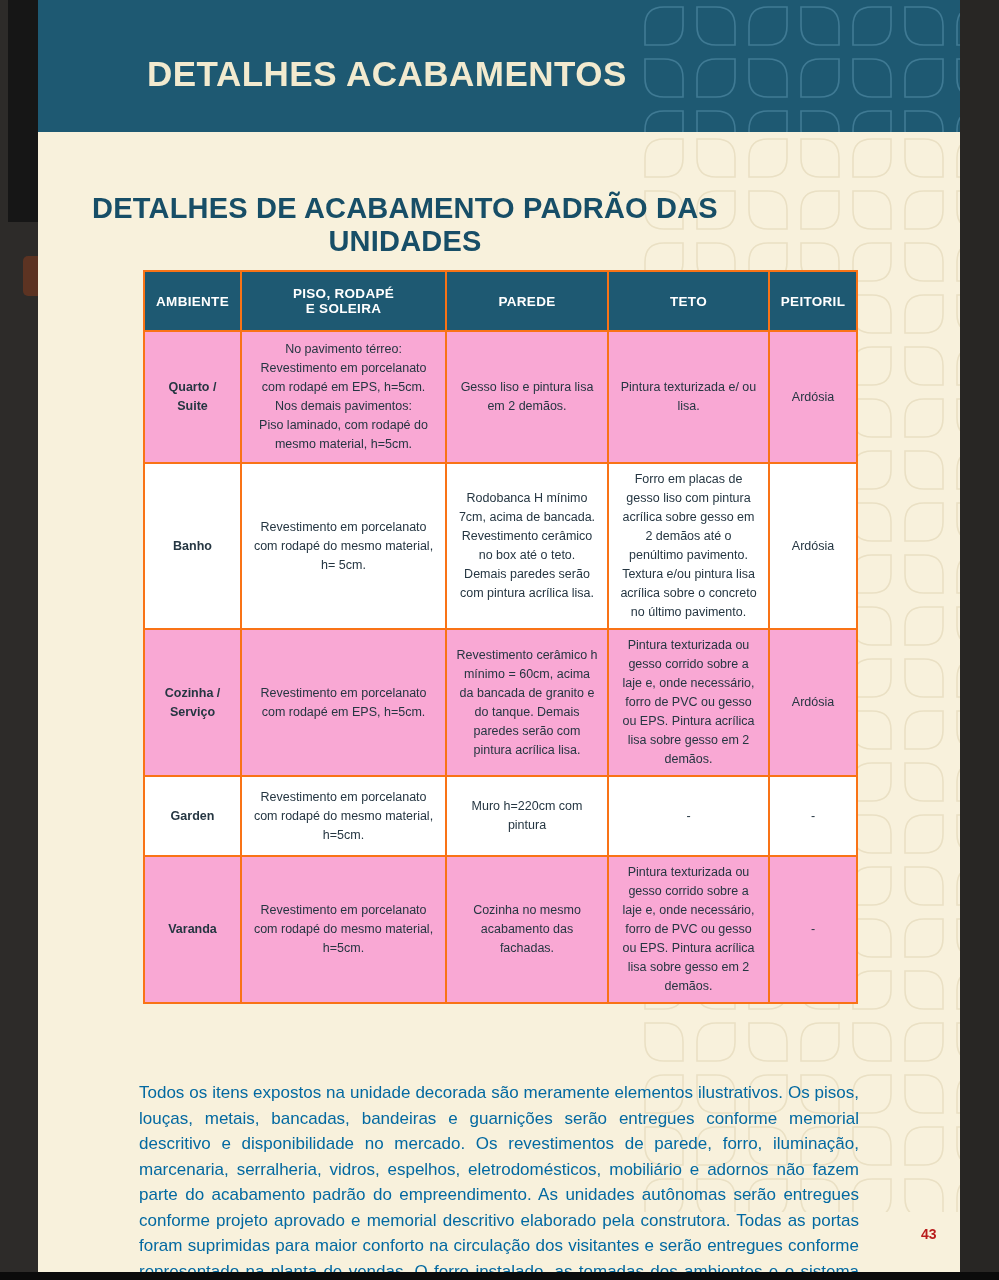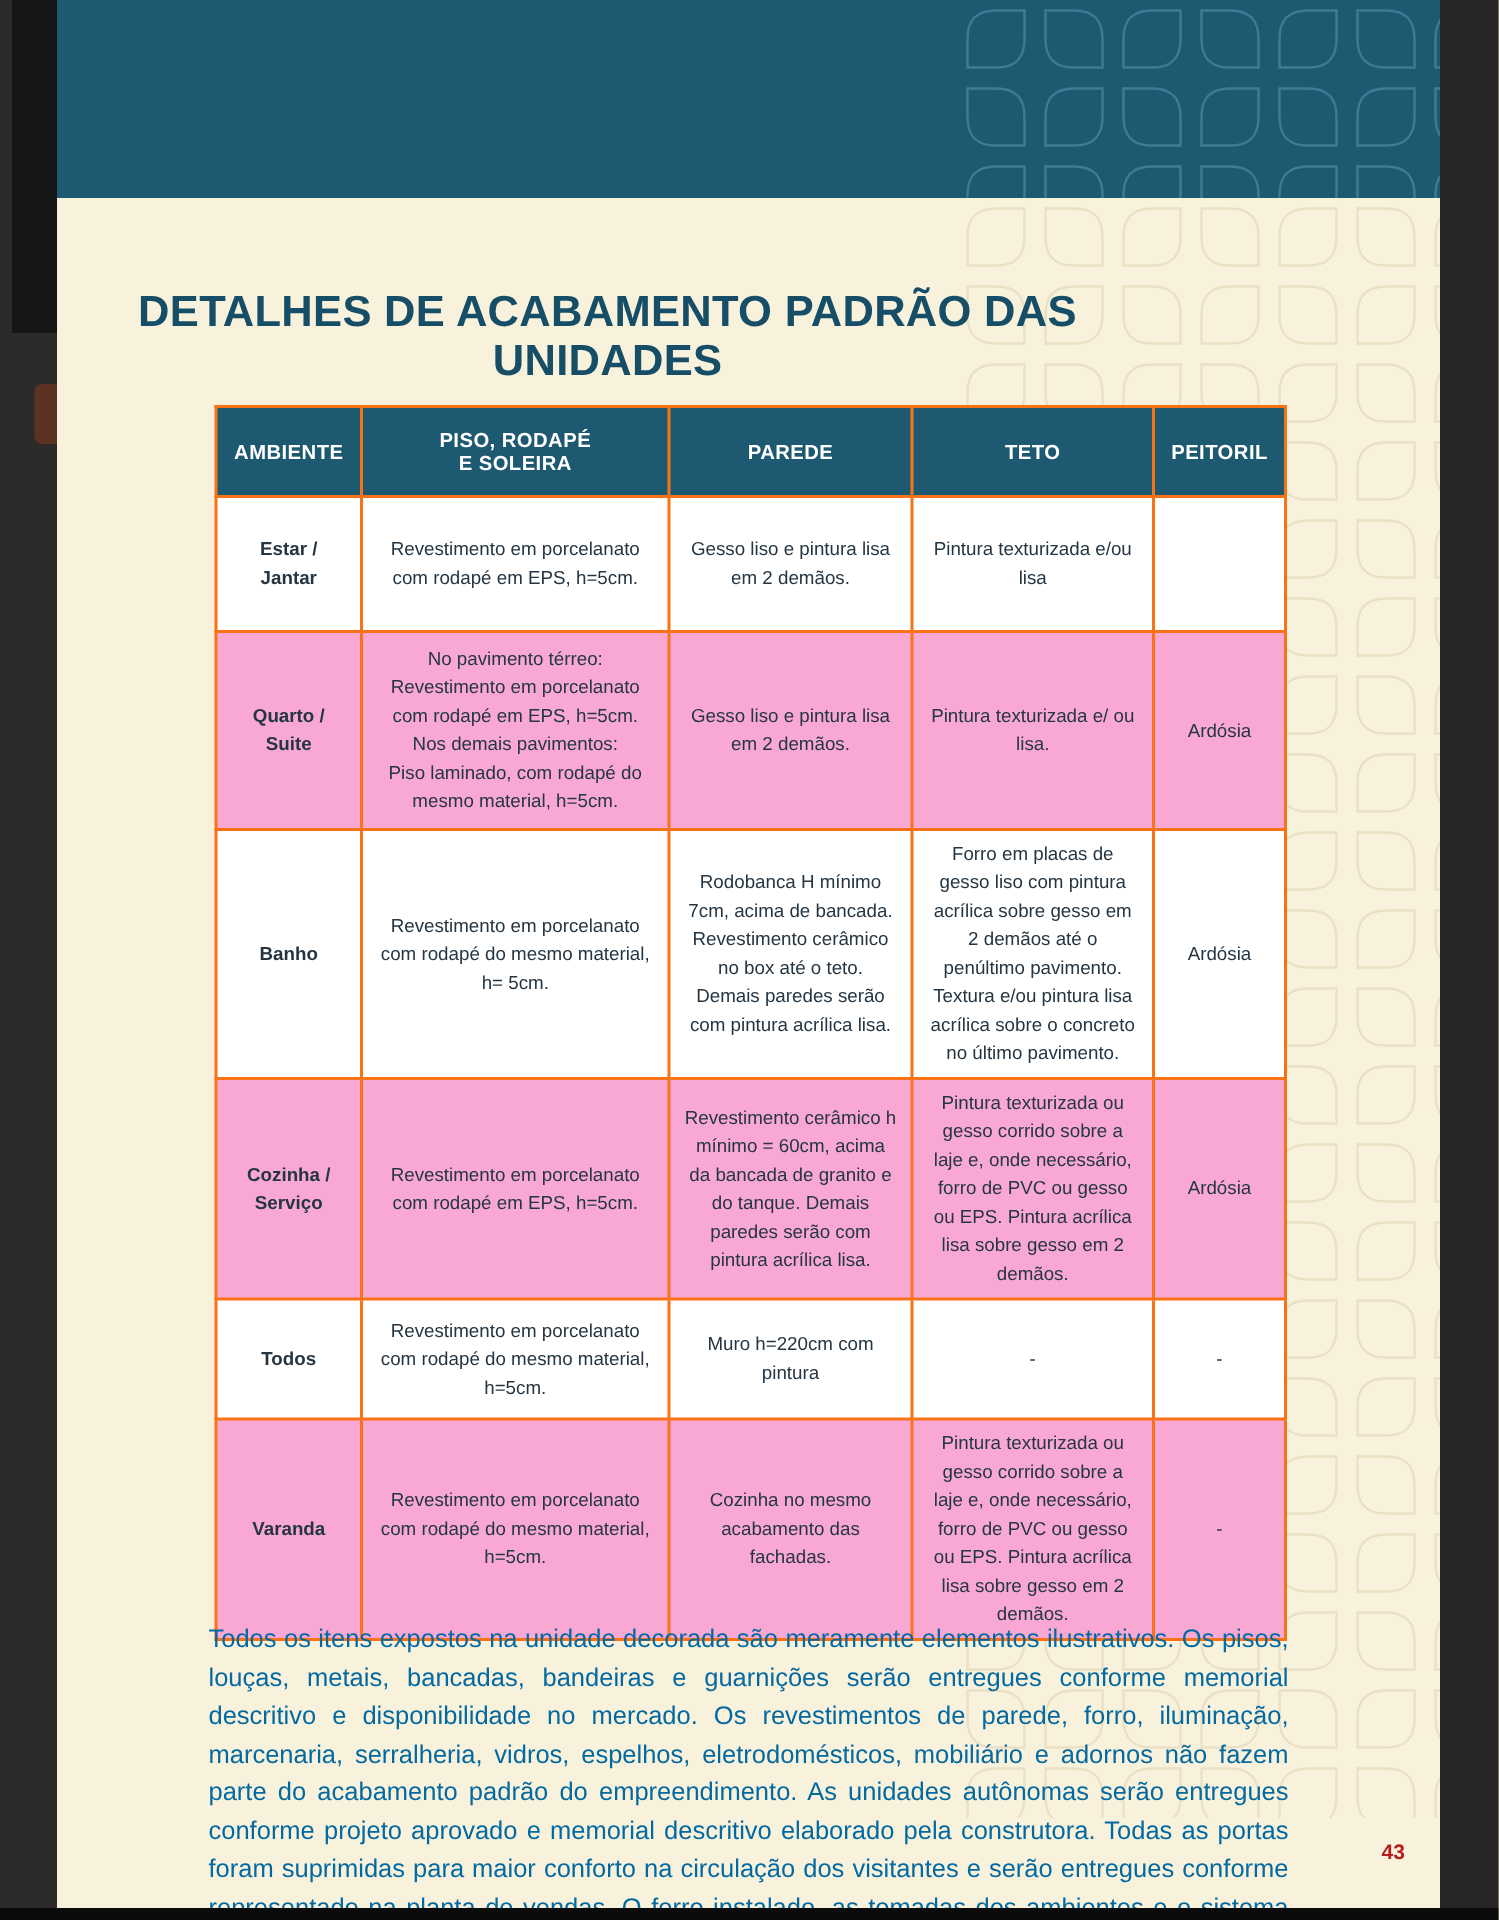--- a/index.html
+++ b/index.html
@@ -95,47 +95,40 @@
           <path transform="translate(4,4)" d="M3,22 C3,9 9,3 22,3 L41,3 L41,22 C41,35 35,41 22,41 L3,41 Z"></path>
           <path transform="translate(56,4) rotate(90,22,22)" d="M3,22 C3,9 9,3 22,3 L41,3 L41,22 C41,35 35,41 22,41 L3,41 Z"></path>
           <path transform="translate(56,56) rotate(180,22,22)" d="M3,22 C3,9 9,3 22,3 L41,3 L41,22 C41,35 35,41 22,41 L3,41 Z"></path>
           <path transform="translate(4,56) rotate(270,22,22)" d="M3,22 C3,9 9,3 22,3 L41,3 L41,22 C41,35 35,41 22,41 L3,41 Z"></path>
         </g>
       </pattern>
     </defs>
     <rect width="100%" height="100%" fill="url(#pt2)"></rect>
   </svg>
 
+  <div class="header-title">DETALHES ACABAMENTOS</div>
 
   <div class="section-title">DETALHES DE ACABAMENTO PADRÃO DAS UNIDADES</div>
 
   <table class="spec">
     <colgroup>
       <col style="width:97px">
         <col style="width:205px">
         <col style="width:162px">
         <col style="width:161px">
         <col style="width:88px">
     </colgroup>
     <tbody>
         <tr class="rh">
       <th>AMBIENTE</th>
       <th>PISO, RODAPÉ
 E SOLEIRA</th>
       <th>PAREDE</th>
       <th>TETO</th>
       <th>PEITORIL</th>
-    </tr>
-    <tr class="r0">
-      <td class="amb">Estar /
-Jantar</td>
-      <td>Revestimento em porcelanato com rodapé em EPS, h=5cm.</td>
-      <td>Gesso liso e pintura lisa em 2 demãos.</td>
-      <td>Pintura texturizada e/ou lisa</td>
-      <td></td>
     </tr>
     <tr class="r1 alt">
       <td class="amb">Quarto /
 Suite</td>
       <td>No pavimento térreo:
 Revestimento em porcelanato com rodapé em EPS, h=5cm.
 Nos demais pavimentos:
 Piso laminado, com rodapé do mesmo material, h=5cm.</td>
       <td>Gesso liso e pintura lisa em 2 demãos.</td>
       <td>Pintura texturizada e/ ou lisa.</td>
@@ -150,21 +143,21 @@
     </tr>
     <tr class="r3 alt">
       <td class="amb">Cozinha /
 Serviço</td>
       <td>Revestimento em porcelanato com rodapé em EPS, h=5cm.</td>
       <td>Revestimento cerâmico h mínimo = 60cm, acima da bancada de granito e do tanque. Demais paredes serão com pintura acrílica lisa.</td>
       <td>Pintura texturizada ou gesso corrido sobre a laje e, onde necessário, forro de PVC ou gesso ou EPS. Pintura acrílica lisa sobre gesso em 2 demãos.</td>
       <td>Ardósia</td>
     </tr>
     <tr class="r4">
-      <td class="amb">Todos</td>
+      <td class="amb">Garden</td>
       <td>Revestimento em porcelanato com rodapé do mesmo material, h=5cm.</td>
       <td>Muro h=220cm com pintura</td>
       <td>-</td>
       <td>-</td>
     </tr>
     <tr class="r5 alt">
       <td class="amb">Varanda</td>
       <td>Revestimento em porcelanato com rodapé do mesmo material, h=5cm.</td>
       <td>Cozinha no mesmo acabamento das fachadas.</td>
       <td>Pintura texturizada ou gesso corrido sobre a laje e, onde necessário, forro de PVC ou gesso ou EPS. Pintura acrílica lisa sobre gesso em 2 demãos.</td>

